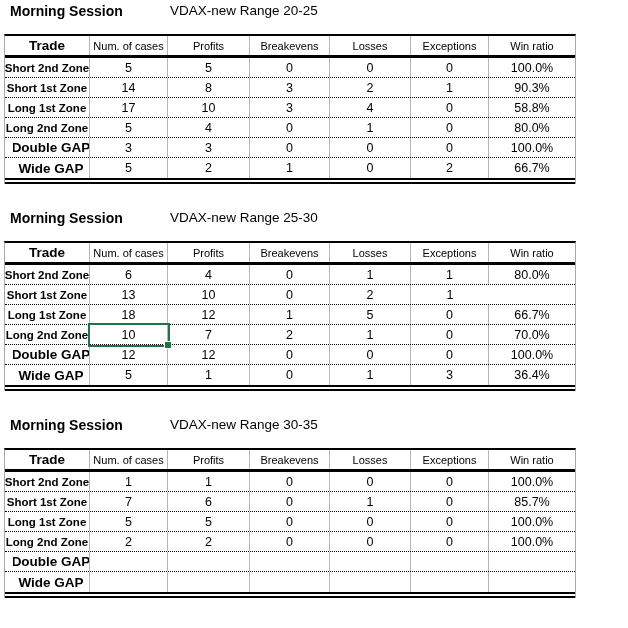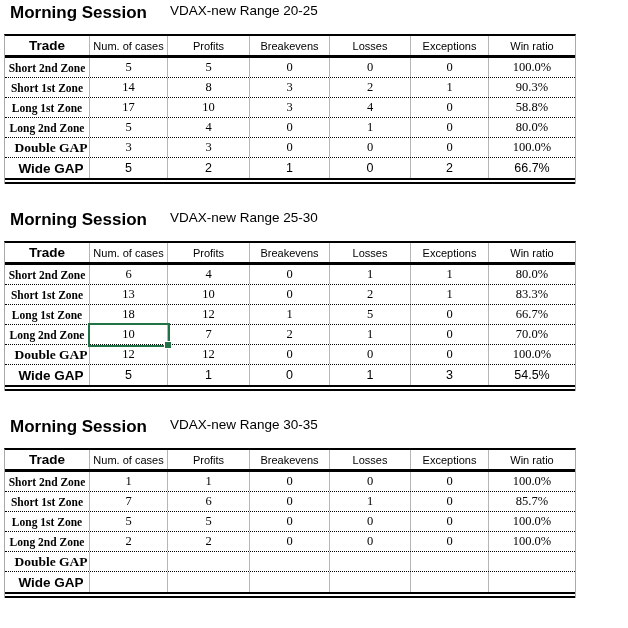--- a/index.html
+++ b/index.html
@@ -1,29 +1,29 @@
 <!DOCTYPE html>
 <html><head>
 <meta charset="utf-8">
 <style>
   html,body{margin:0;padding:0;background:#ffffff;}
   .sheet{
     position:relative;width:628px;height:628px;background:#ffffff;
     font-family:"Liberation Sans",sans-serif;color:#000;overflow:hidden;
   }
   .block{position:absolute;left:0;width:628px;height:207px;}
-  .session-title{position:absolute;left:10px;top:0;font-size:17px;font-weight:700;white-space:nowrap;}
+  .session-title{position:absolute;left:10px;top:0;font-size:14px;font-weight:700;white-space:nowrap;}
   .range-title{position:absolute;left:170px;top:0;font-size:13.5px;font-weight:400;white-space:nowrap;}
   .vtable{
     position:absolute;left:4px;top:31px;width:570px;background:#fff;
     border-top:2px solid #000;border-left:1px solid #a9a9a9;border-right:1px solid #a9a9a9;
   }
   .trow{display:grid;grid-template-columns:85px 78px 82px 80px 81px 78px 86px;height:20px;}
   .trow.thead{height:19px;border-bottom:3px solid #000;}
-  .trow.dotted{height:19px;border-bottom:1px dotted #000;font-family:Liberation Serif, serif;}
+  .trow.dotted{height:19px;border-bottom:1px dotted #000;}
   .cell{
     display:flex;align-items:center;justify-content:center;
     border-right:1px solid #b5b5b5;overflow:hidden;white-space:nowrap;box-sizing:border-box;
   }
   .cell:last-child{border-right:none;}
   .hcell{font-size:11px;}
   .hcell.trade{font-size:13.5px;font-weight:700;}
   .lcell{font-weight:700;font-size:11.5px;}
   .lcell.gap{font-size:13.5px;margin-left:8px;}
   .vcell{font-size:12.5px;}
@@ -130,21 +130,20 @@
             <div class="cell vcell">1</div>
             <div class="cell vcell">80.0%</div>
           </div>
           <div class="trow drow dotted">
             <div class="cell lcell">Short 1st Zone</div>
             <div class="cell vcell">13</div>
             <div class="cell vcell">10</div>
             <div class="cell vcell">0</div>
             <div class="cell vcell">2</div>
             <div class="cell vcell">1</div>
-            <div class="cell vcell">83.3%</div>
           </div>
           <div class="trow drow dotted">
             <div class="cell lcell">Long 1st Zone</div>
             <div class="cell vcell">18</div>
             <div class="cell vcell">12</div>
             <div class="cell vcell">1</div>
             <div class="cell vcell">5</div>
             <div class="cell vcell">0</div>
             <div class="cell vcell">66.7%</div>
           </div>
@@ -166,21 +165,21 @@
             <div class="cell vcell">0</div>
             <div class="cell vcell">100.0%</div>
           </div>
           <div class="trow drow">
             <div class="cell lcell gap">Wide GAP</div>
             <div class="cell vcell">5</div>
             <div class="cell vcell">1</div>
             <div class="cell vcell">0</div>
             <div class="cell vcell">1</div>
             <div class="cell vcell">3</div>
-            <div class="cell vcell">54.5%</div>
+            <div class="cell vcell">36.4%</div>
           </div>
         </div>
       <div class="tbottom"></div>
     <div class="sel" style="left: 83px; top: 80px; width: 82px; height: 24px; border: 2px solid rgb(33, 115, 70);">
     <div class="sel-handle" style="background: rgb(33, 115, 70);"></div>
   </div>
       </div>
   </section>
     <section class="block" style="top: 417px;">
     <div class="session-title">Morning Session</div>

